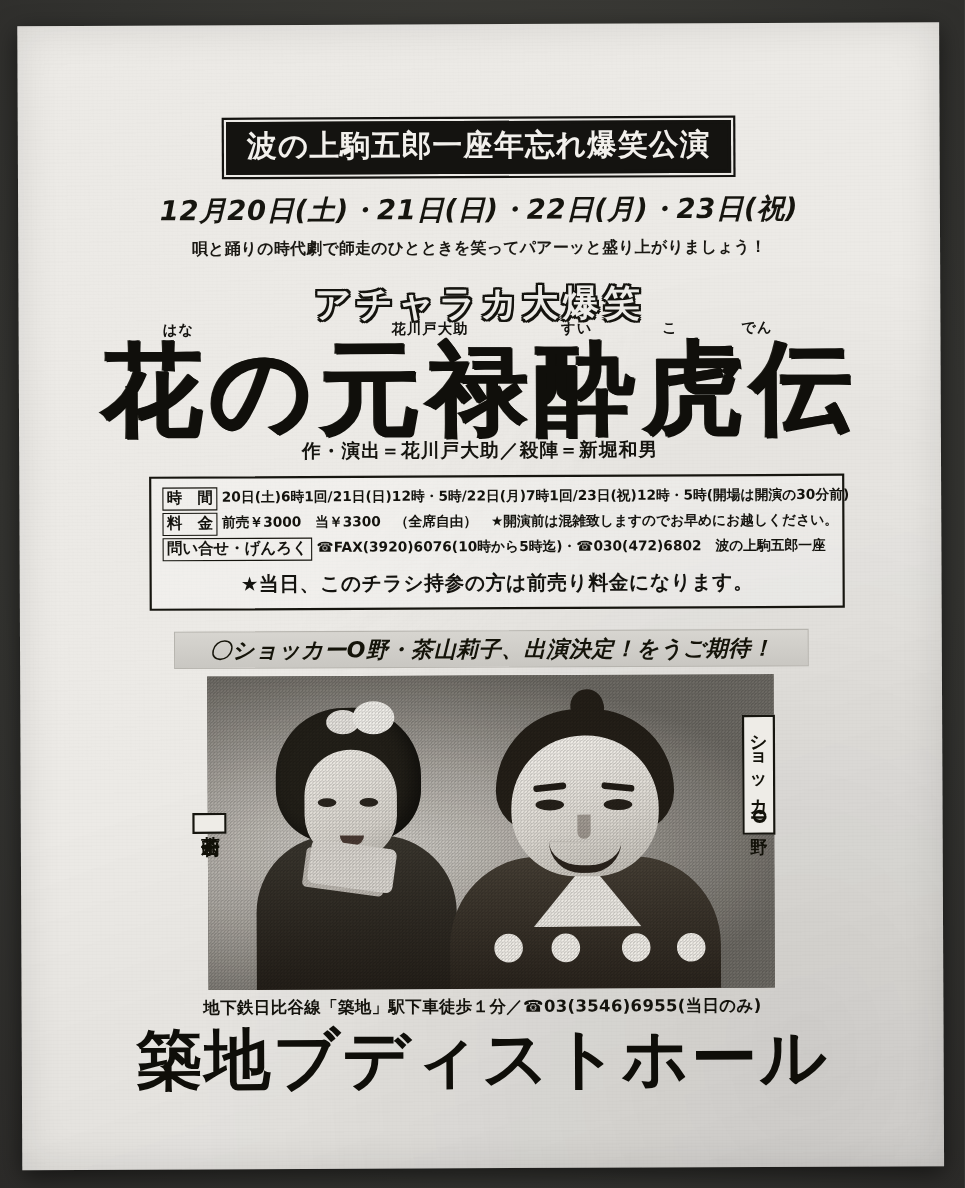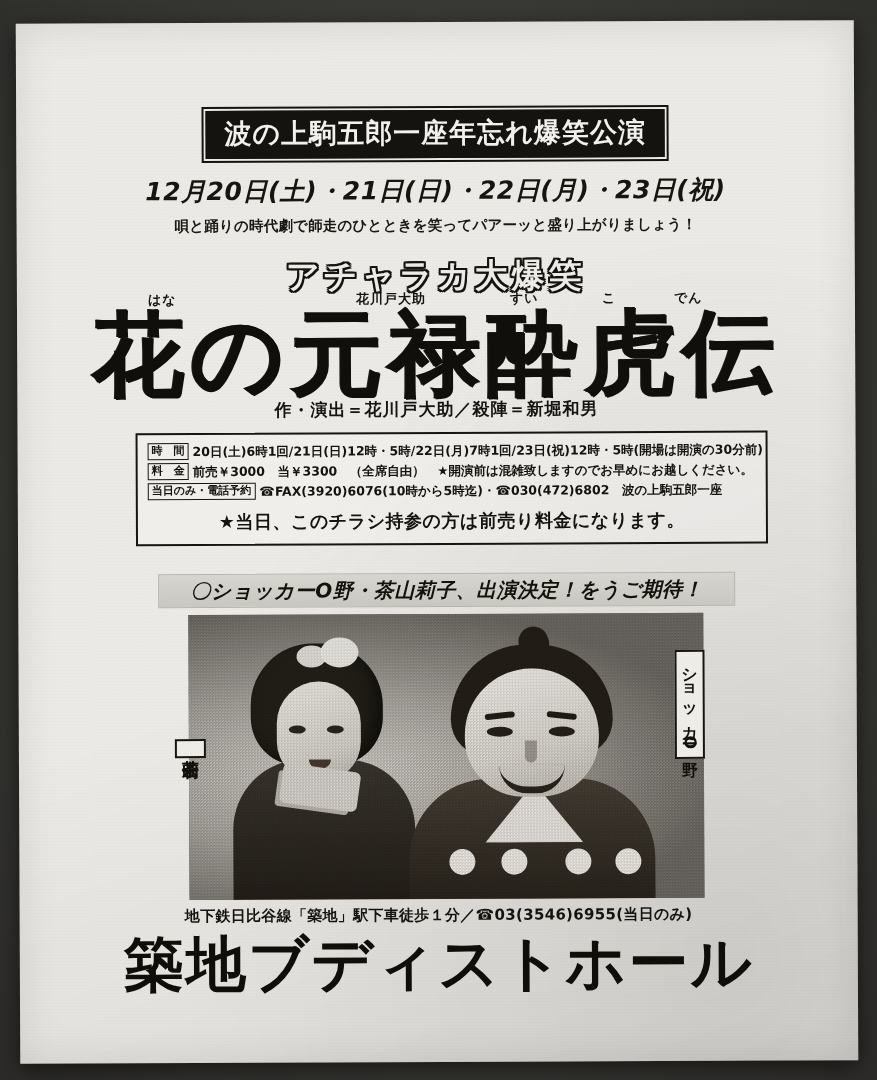--- a/index.html
+++ b/index.html
@@ -183,21 +183,21 @@
     line-height: 1.45;
     font-weight: bold;
     color: #14130e;
     margin-bottom: 2px;
     white-space: nowrap;
   }
   .tag {
     border: 1.5px solid #16150f;
     padding: 0 3px;
     margin-right: 4px;
-    font-size: 11px;
+    font-size: 14px;
     line-height: 1.35;
     flex: 0 0 auto;
   }
   .info-val { flex: 1 1 auto; }
 
   .note-line {
     margin-top: 9px;
     text-align: center;
     font-size: 18px;
     font-weight: bold;
@@ -485,21 +485,21 @@
       <div class="infobox">
         <div class="info-line">
           <span class="tag">時　間</span>
           <span class="info-val">20日(土)6時1回/21日(日)12時・5時/22日(月)7時1回/23日(祝)12時・5時(開場は開演の30分前)</span>
         </div>
         <div class="info-line">
           <span class="tag">料　金</span>
           <span class="info-val">前売￥3000　当￥3300　（全席自由）　★開演前は混雑致しますのでお早めにお越しください。</span>
         </div>
         <div class="info-line">
-          <span class="tag">当日のみ・電話予約</span>
+          <span class="tag">問い合せ・げんろく</span>
           <span class="info-val">☎FAX(3920)6076(10時から5時迄)・☎030(472)6802　波の上駒五郎一座</span>
         </div>
         <div class="note-line">★当日、このチラシ持参の方は前売り料金になります。</div>
       </div>
 
       <div class="gueststrip">〇ショッカーO野・茶山莉子、出演決定！をうご期待！</div>
 
       <div class="photo">
         <div class="bg"></div>
 

